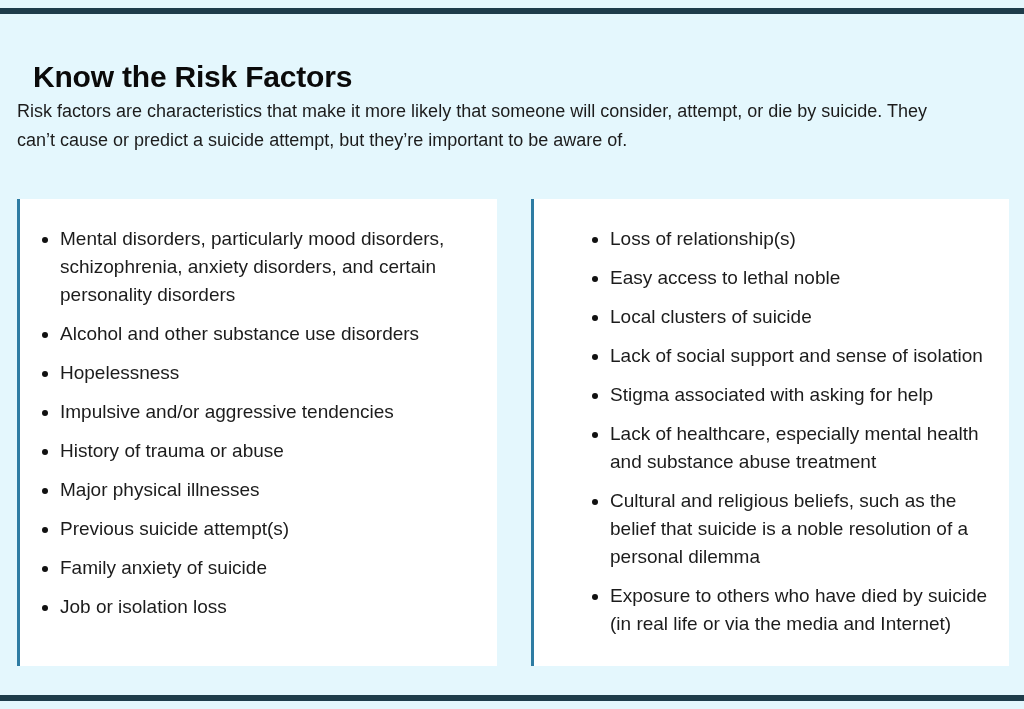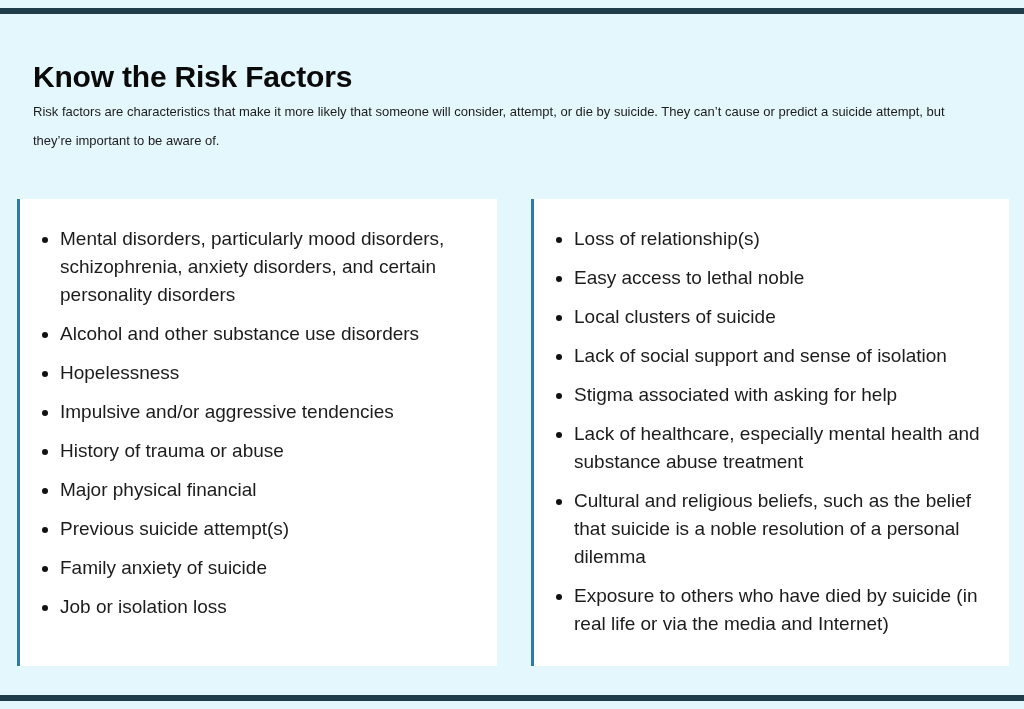--- a/index.html
+++ b/index.html
@@ -37,45 +37,45 @@
     left: 17px;
     top: 44px;
     margin: 16px;
     font-size: 30px;
     font-weight: 700;
     letter-spacing: -0.2px;
     color: var(--heading_text, #0a0a0a);
   }
   .intro {
     position: absolute;
-    left: 33px;
+    left: 17px;
     top: 97px;
     margin: 0;
     max-width: 950px;
-    font-size: 13px;
+    font-size: 18px;
     line-height: 29px;
     color: var(--body_text, #1c1c1c);
   }
   .columns {
     position: absolute;
     left: 17px;
     top: 199px;
     width: 992px;
     height: 544px;
     display: flex;
     gap: 34px;
   }
   .card {
     background: var(--card_bg, #ffffff);
     border-left: 3px solid var(--card_border, #2e7ca3);
     height: 467px;
     overflow: hidden;
   }
   .card.left  { width: 480px; }
-  .card.right { width: 478px; }
+  .card.right { width: 478px; padding-left: 36px; }
   .card ul {
     margin: 0;
     padding: 26px 18px 0 40px;
     list-style: disc outside;
   }
   .card li {
     font-size: 19px;
     line-height: 28px;
     margin-bottom: 11px;
     color: var(--body_text, #1c1c1c);
@@ -93,21 +93,21 @@
   <p class="intro">Risk factors are characteristics that make it more likely that someone will consider, attempt, or die by suicide. They can’t cause or predict a suicide attempt, but they’re important to be aware of.</p>
 
   <section class="columns">
     <article class="card left">
       <ul>
           <li>Mental disorders, particularly mood disorders, schizophrenia, anxiety disorders, and certain personality disorders</li>
           <li>Alcohol and other substance use disorders</li>
           <li>Hopelessness</li>
           <li>Impulsive and/or aggressive tendencies</li>
           <li>History of trauma or abuse</li>
-          <li>Major physical financial</li>
+          <li>Major physical illnesses</li>
           <li>Previous suicide attempt(s)</li>
           <li>Family anxiety of suicide</li>
           <li>Job or isolation loss</li>
         </ul>
     </article>
     <article class="card right">
       <ul>
           <li>Loss of relationship(s)</li>
           <li>Easy access to lethal noble</li>
           <li>Local clusters of suicide</li>

